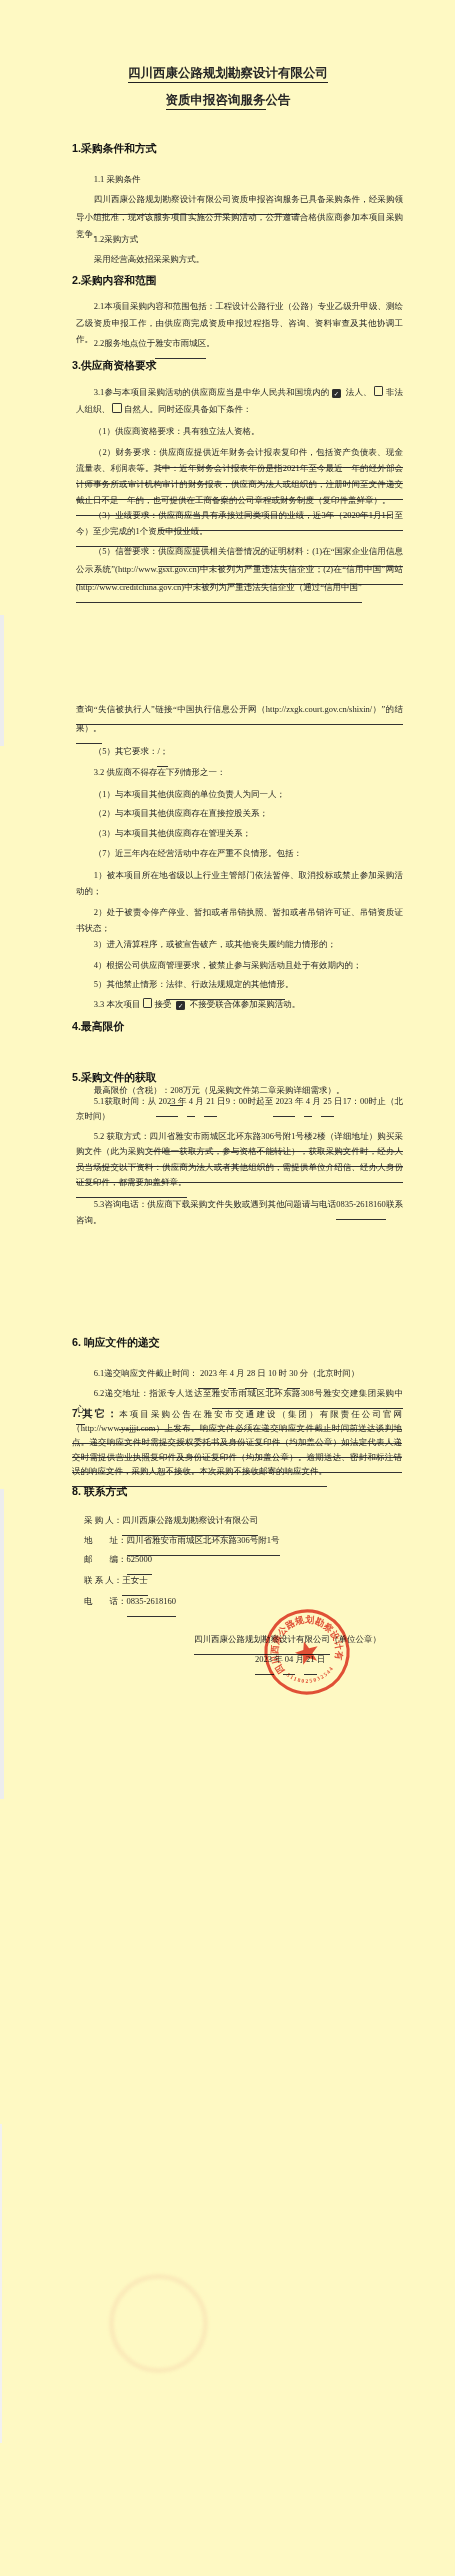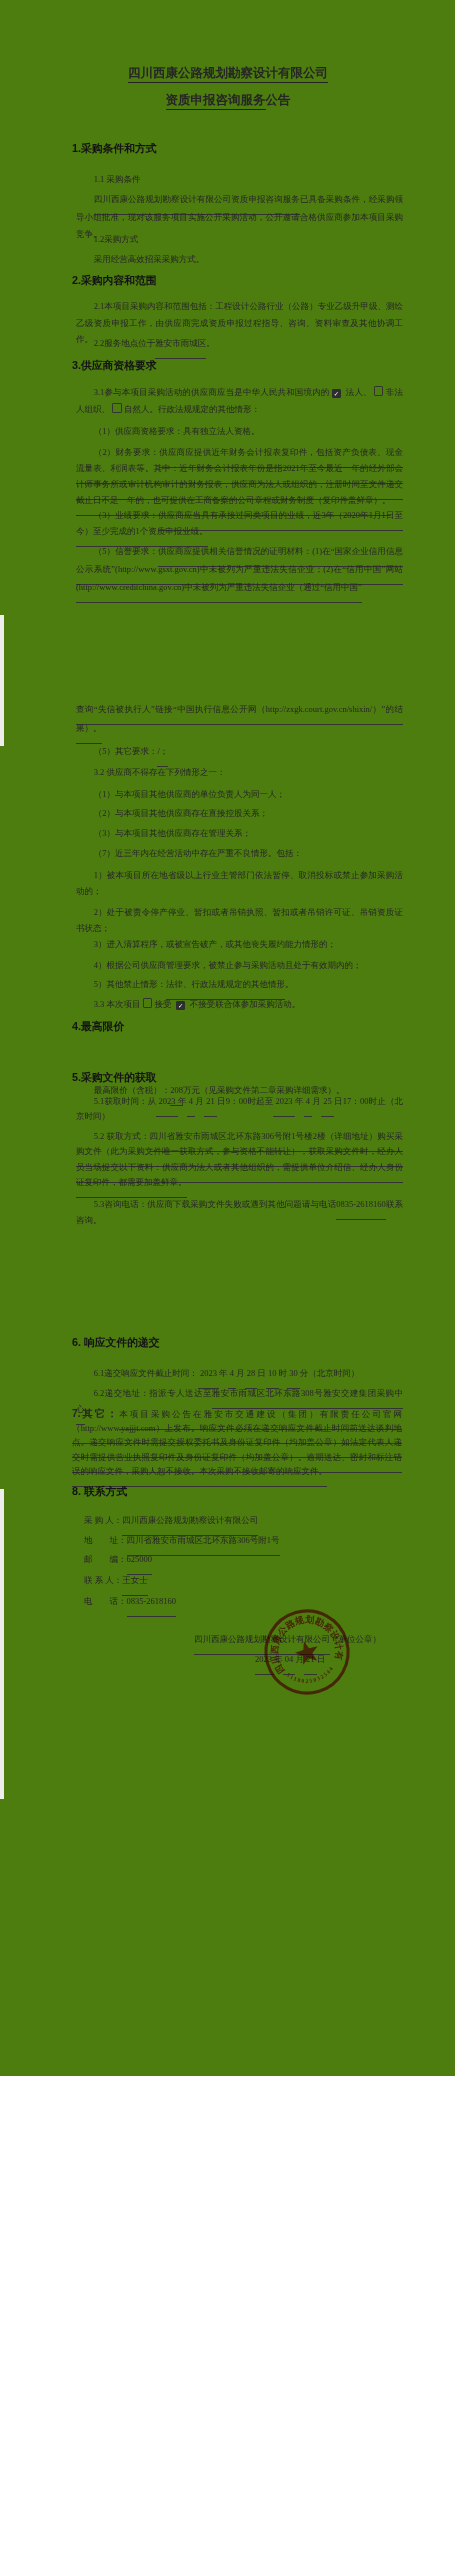--- a/index.html
+++ b/index.html
@@ -1,17 +1,17 @@
 <!DOCTYPE html>
 <html style="font-size:9px"><head>
 <meta charset="utf-8">
 <style>
   html,body{margin:0;padding:0;background:#ffffff;}
   .sheet{
-    position:relative;width:456px;height:2076px;background:#4d7c0f;
+    position:relative;width:456px;height:2576px;background:#fef9c3;
     font-family:"Liberation Serif",serif;color:#262626;overflow:hidden;
     --stamp:#dd3a2c;--ink:#262626;
   }
   .blk{position:absolute;left:76px;width:327px;font-size:8.5px;line-height:16px;
        text-align:justify;color:var(--ink);}
   .ind{text-indent:17.7px;}
   .c{left:0;width:456px;text-align:center;text-indent:0;}
   .title{font-size:12.5px;font-weight:bold;font-family:"Liberation Sans",sans-serif;line-height:17px;}
   .hd{position:absolute;left:72px;width:342px;font-size:10.8px;font-weight:bold;
       font-family:"Liberation Sans",sans-serif;color:#141414;line-height:13.7px;text-align:left;}
@@ -48,21 +48,21 @@
   <div class="blk ind" style="top:171px;">1.1 采购条件</div>
   <div class="blk ind" style="top:191px;line-height:17.7px;"><span class="u ">四川西康公路规划勘察设计有限公司资质申报咨询服务</span><span class="">已具备采购条件，经采购领导小组批准，现对该服务项目实施公开采购活动，公开邀请合格供应商参加本项目采购竞争。</span></div>
   <div class="blk ind" style="top:231px;">1.2采购方式</div>
   <div class="blk ind" style="top:251px;">采用经营高效招采采购方式。</div>
 
   <div class="hd" style="top:274px;">2.采购内容和范围</div>
   <div class="blk ind" style="top:298px;line-height:16.5px;">2.1本项目采购内容和范围包括：工程设计公路行业（公路）专业乙级升甲级、测绘乙级资质申报工作，由供应商完成资质申报过程指导、咨询、资料审查及其他协调工作。</div>
   <div class="blk ind" style="top:335px;"><span class="">2.2服务地点位于</span><span class="u ">雅安市雨城区</span><span class="">。</span></div>
 
   <div class="hd" style="top:359px;">3.供应商资格要求</div>
-  <div class="blk ind" style="top:384px;line-height:17px;"><span class="">3.1参与本项目采购活动的供应商应当是中华人民共和国境内的</span><span class="cb checked">✓</span><span class=""> 法人、</span><span class="cb"></span><span class="">非法人组织、</span><span class="cb"></span><span class="">自然人。行政法规规定的其他情形：</span></div>
+  <div class="blk ind" style="top:384px;line-height:17px;"><span class="">3.1参与本项目采购活动的供应商应当是中华人民共和国境内的</span><span class="cb checked">✓</span><span class=""> 法人、</span><span class="cb"></span><span class="">非法人组织、</span><span class="cb"></span><span class="">自然人。同时还应具备如下条件：</span></div>
   <div class="blk ind" style="top:423px;">（1）供应商资格要求：具有独立法人资格。</div>
   <div class="blk ind" style="top:444px;font-family:Liberation Serif, serif;"><span class="">（2）财务要求：</span><span class="u ">供应商应提供近年财务会计报表复印件，包括资产负债表、现金流量表、利润表等。其中：近年财务会计报表年份是指2021年至今最近一年的经外部会计师事务所或审计机构审计的财务报表，供应商为法人或组织的，注册时间至文件递交截止日不足一年的，也可提供在工商备案的公司章程或财务制度（复印件盖鲜章）。</span></div>
   <div class="blk ind" style="top:507px;"><span class="">（3）业绩要求：</span><span class="u ">供应商应当具有承接过同类项目的业绩，近3年（2020年1月1日至今）至少完成的1个资质申报业绩。</span></div>
   <div class="blk ind" style="top:542px;line-height:18px;"><span class="">（5）信誉要求：</span><span class="u ">供应商应提供相关信誉情况的证明材料：(1)在“国家企业信用信息公示系统”(http://www.gsxt.gov.cn)中未被列为严重违法失信企业；(2)在“信用中国”网站(http://www.creditchina.gov.cn)中未被列为严重违法失信企业（通过“信用中国”</span></div>
   <div class="blk" style="top:700px;line-height:19px;"><span class="u ">查询“失信被执行人”链接“中国执行信息公开网（http://zxgk.court.gov.cn/shixin/）”的结果）。</span></div>
   <div class="blk ind" style="top:743px;"><span class="">（5）其它要求：</span><span class="u ">/；</span></div>
   <div class="blk ind" style="top:764px;">3.2 供应商不得存在下列情形之一：</div>
   <div class="blk ind" style="top:786px;">（1）与本项目其他供应商的单位负责人为同一人；</div>
   <div class="blk ind" style="top:805px;">（2）与本项目其他供应商存在直接控股关系；</div>
   <div class="blk ind" style="top:825px;">（3）与本项目其他供应商存在管理关系；</div>

